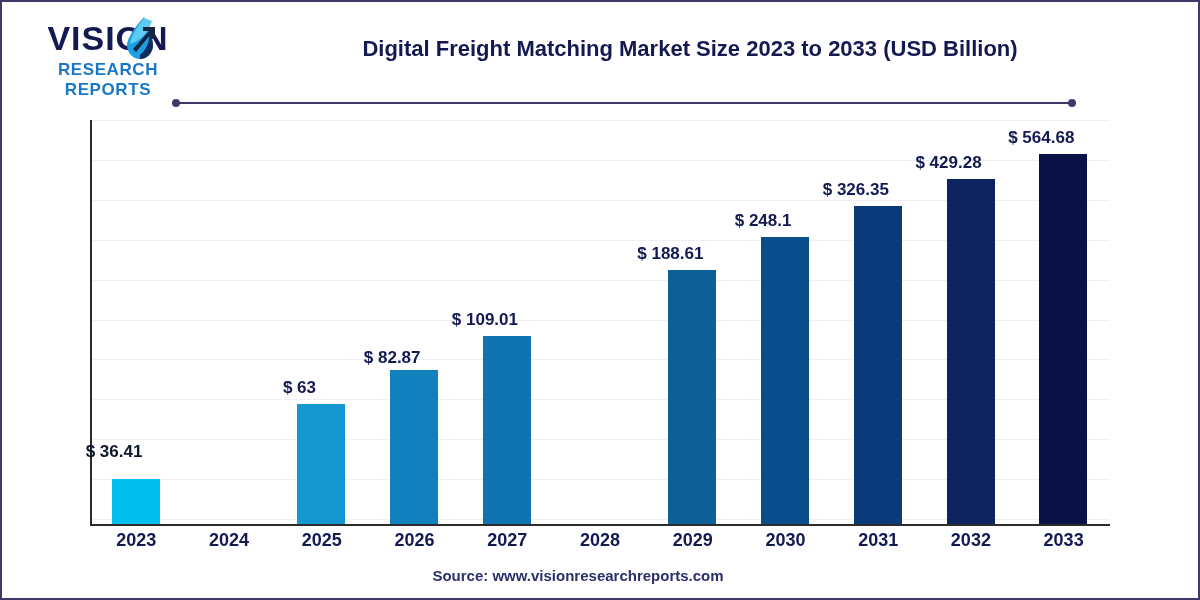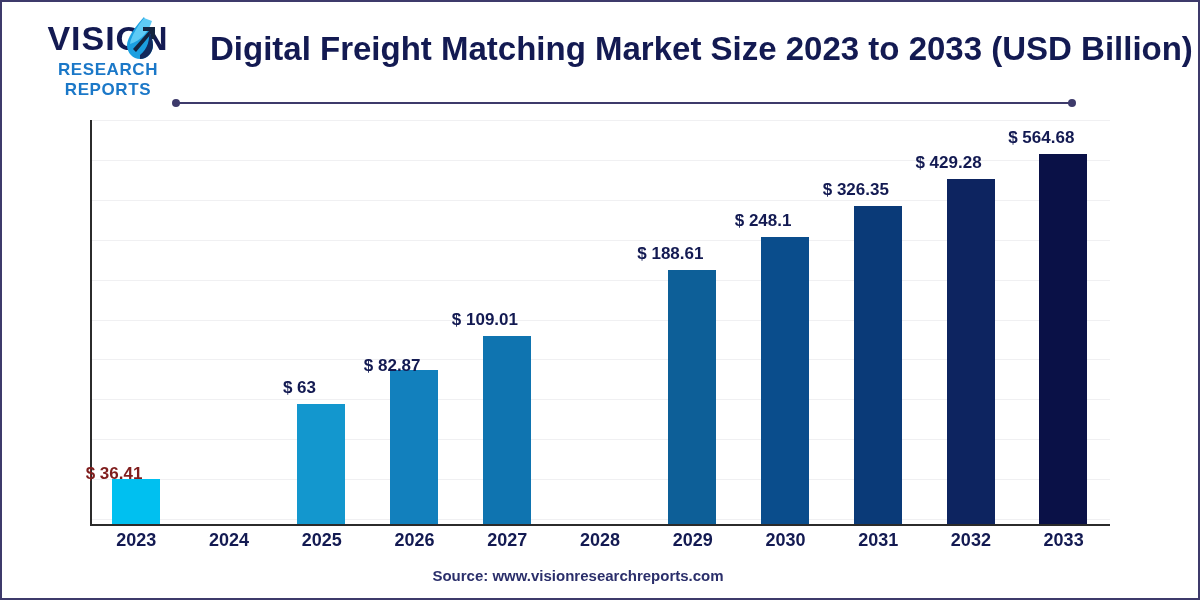--- a/index.html
+++ b/index.html
@@ -33,21 +33,21 @@
     position:absolute; left:101px; top:1px; width:40px; height:46px;
   }
   #logo-sub {
     position:absolute; left:0; top:46px; width:180px;
     text-align:center; font-size:17px; font-weight:bold;
     letter-spacing:0.6px; color:#1b78c8;
   }
   #title {
     position:absolute; left:208px; top:28px; width:960px; height:38px;
     text-align:center;
-    font-size:33px; font-weight:bold; color:#131a52;
+    font-size:22px; font-weight:bold; color:#131a52;
     line-height:38px; white-space:nowrap;
   }
 
   
   #divider {
     position:absolute; left:170px; top:99px; width:904px; height:4px;
   }
   #divider-line {
     position:absolute; left:4px; top:1px; width:896px; height:2px;
     background:#3d3a6b;
@@ -144,29 +144,29 @@
         <div class="gridline" style="top: 279px; background: rgb(240, 240, 242);"></div>
         <div class="gridline" style="top: 319px; background: rgb(240, 240, 242);"></div>
         <div class="gridline" style="top: 359px; background: rgb(240, 240, 242);"></div>
         <div class="gridline" style="top: 399px; background: rgb(240, 240, 242);"></div>
       </div>
     <div id="y-axis"></div>
     <div id="x-axis"></div>
     <div id="bars">
         <div class="bar-slot" style="left: 0px; width: 92.7273px;">
           <div class="bar" style="height: 45px; background: rgb(0, 192, 240);"></div>
-          <div class="bar-label" style="color: #7f1d1d; bottom: 40px;">$ 36.41</div>
+          <div class="bar-label" style="color: #0f172a; bottom: 62px;">$ 36.41</div>
         </div>
         <div class="bar-slot" style="left: 185.455px; width: 92.7273px;">
           <div class="bar" style="height: 120px; background: rgb(19, 151, 206);"></div>
           <div class="bar-label" style="color: rgb(19, 26, 82); bottom: 126px;">$ 63</div>
         </div>
         <div class="bar-slot" style="left: 278.182px; width: 92.7273px;">
           <div class="bar" style="height: 154px; background: rgb(18, 128, 189);"></div>
-          <div class="bar-label" style="color: rgb(19, 26, 82); bottom: 148px;">$ 82.87</div>
+          <div class="bar-label" style="color: rgb(19, 26, 82); bottom: 156px;">$ 82.87</div>
         </div>
         <div class="bar-slot" style="left: 370.909px; width: 92.7273px;">
           <div class="bar" style="height: 188px; background: rgb(15, 116, 176);"></div>
           <div class="bar-label" style="color: rgb(19, 26, 82); bottom: 194px;">$ 109.01</div>
         </div>
         <div class="bar-slot" style="left: 556.364px; width: 92.7273px;">
           <div class="bar" style="height: 254px; background: rgb(13, 95, 152);"></div>
           <div class="bar-label" style="color: rgb(19, 26, 82); bottom: 260px;">$ 188.61</div>
         </div>
         <div class="bar-slot" style="left: 649.091px; width: 92.7273px;">

